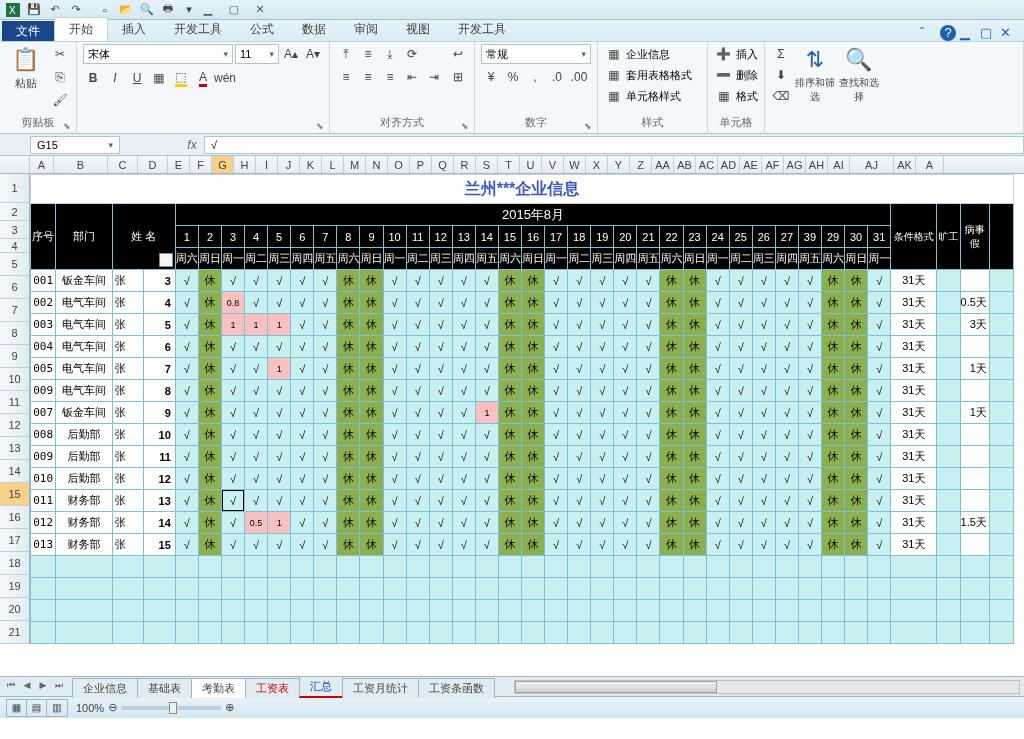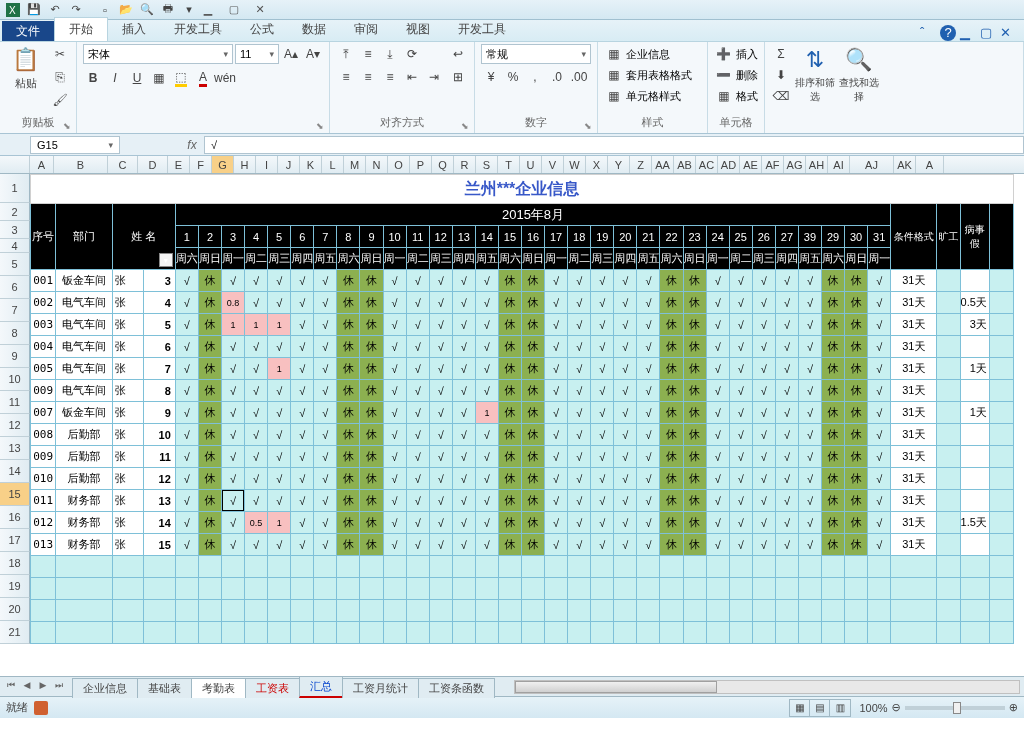--- a/index.html
+++ b/index.html
@@ -1227,24 +1227,20 @@
       <div class="sheet-tab">工资条函数</div>
     </div>
   <div class="sheet-scroll">
       <div class="scroll-track">
         <div class="scroll-thumb"></div>
       </div>
     </div>
 </div>
 
 <div class="status-bar">
-  <div class="status-left">
-    <span>就绪</span>
-    <div class="rec-icon"></div>
-  </div>
   <div class="view-btns">
     <div class="view-btn">▦</div>
     <div class="view-btn">▤</div>
     <div class="view-btn">▥</div>
   </div>
   <div class="zoom">
     <span>100%</span>
     <span>⊖</span>
     <div class="zoom-slider">
         <div class="zoom-thumb"></div>

